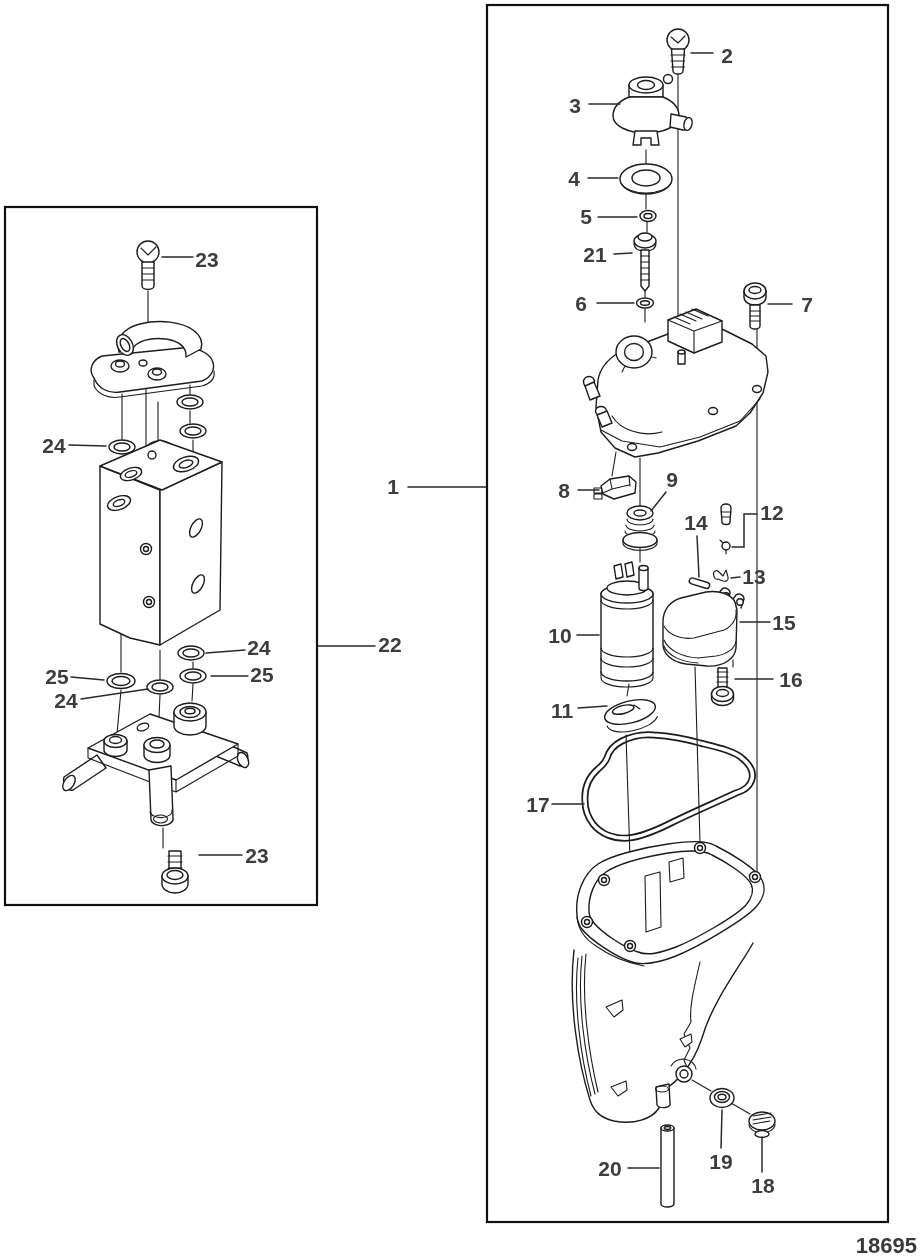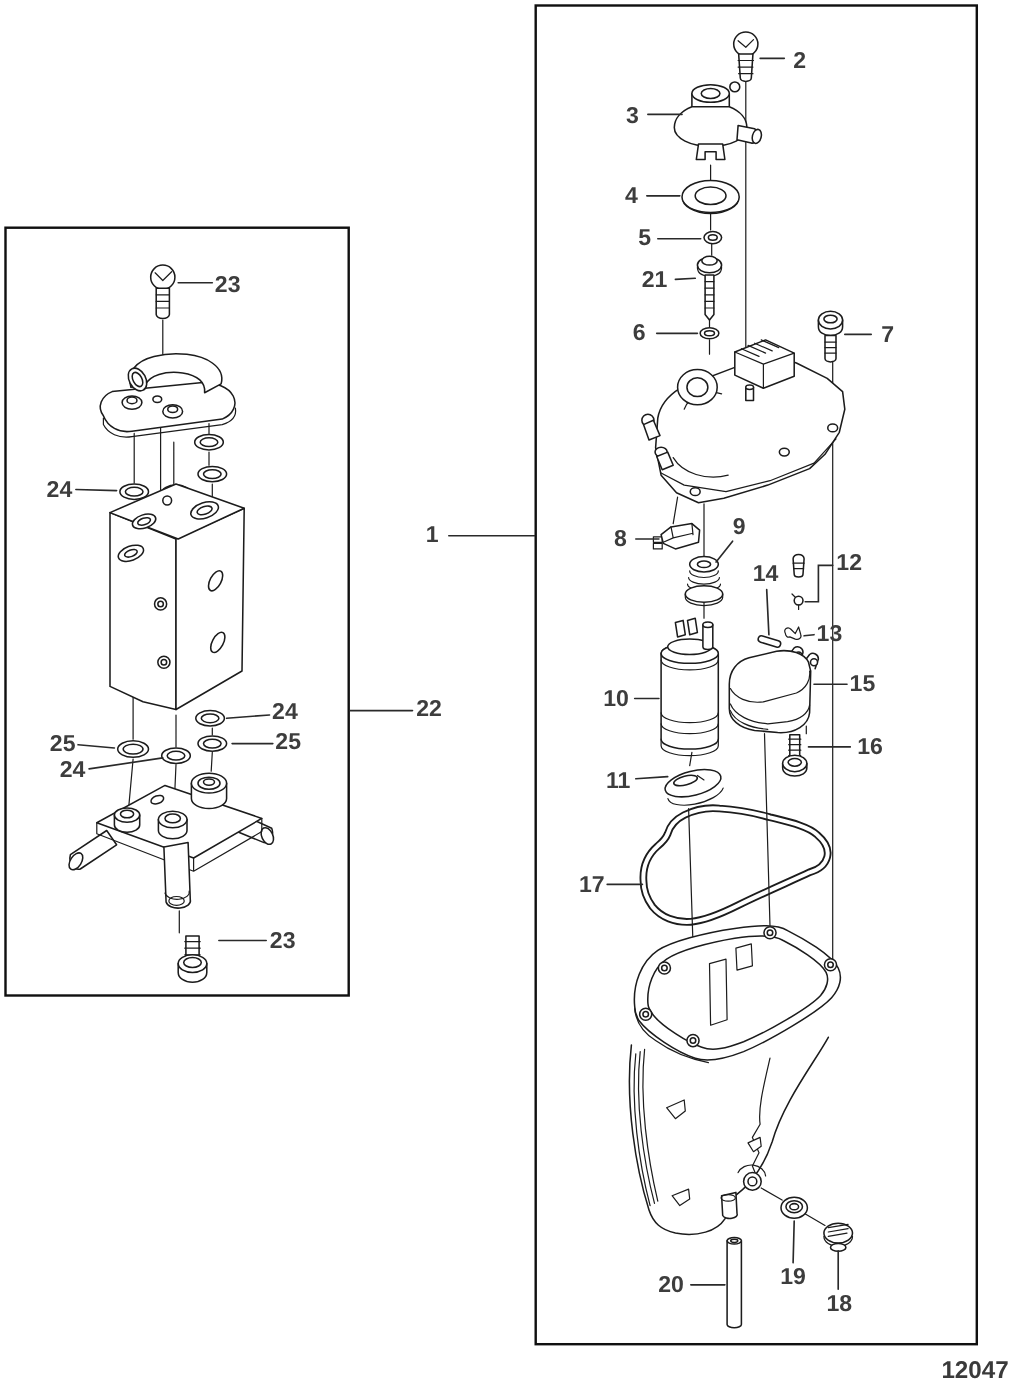--- a/index.html
+++ b/index.html
@@ -385,15 +385,15 @@
         <text x="262" y="674" class="callout-text" text-anchor="middle" dominant-baseline="central">25</text>
         <polyline points="71,677 104,680" class="leader"></polyline>
         <text x="57" y="676" class="callout-text" text-anchor="middle" dominant-baseline="central">25</text>
         <polyline points="81,699 148,689" class="leader"></polyline>
         <text x="66" y="700" class="callout-text" text-anchor="middle" dominant-baseline="central">24</text>
         <polyline points="242,855 199,855" class="leader"></polyline>
         <text x="257" y="855" class="callout-text" text-anchor="middle" dominant-baseline="central">23</text>
       </g>
 </svg>
 
-<div class="fig-number">12047</div>
+<div class="fig-number">18695</div>
 
 </div>
 
 </body></html>

